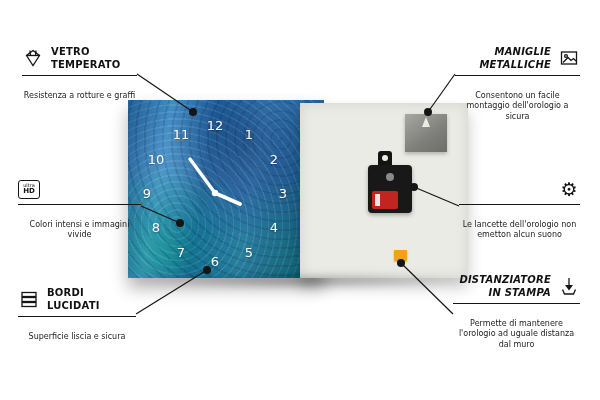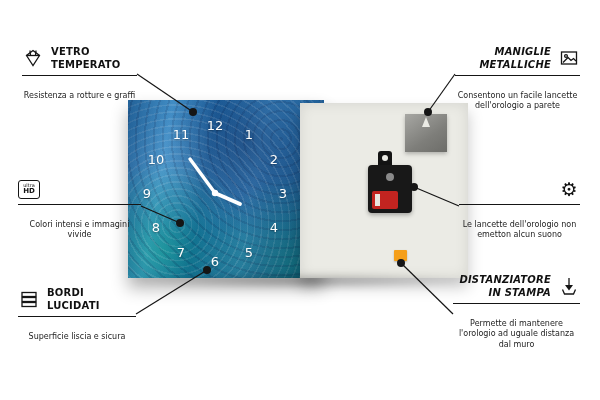--- a/index.html
+++ b/index.html
@@ -208,21 +208,21 @@
         <span>METALLICHE</span>
       </div>
       <span class="icn">
         <svg width="20" height="20" viewBox="0 0 20 20" fill="none" stroke="#151515" stroke-width="1.3">
           <rect x="2.5" y="4" width="15" height="12"></rect>
           <circle cx="7" cy="8" r="1.4"></circle>
           <polyline points="4,14.5 9,9.5 12,12.5 14.5,10.5 17,13"></polyline>
         </svg>
       </span>
     </div>
-    <div class="subtitle">Consentono un facile lancette dell'orologio a parete</div>
+    <div class="subtitle">Consentono un facile montaggio dell'orologio a sicura</div>
   </div>
 
   <div class="callout right" style="left:459px;top:178px;width:121px">
     <div class="header">
       <span class="icn gear">⚙</span>
     </div>
     <div class="subtitle">Le lancette dell'orologio non emetton alcun suono</div>
   </div>
 
   <div class="callout right" style="left:453px;top:273px;width:127px">

